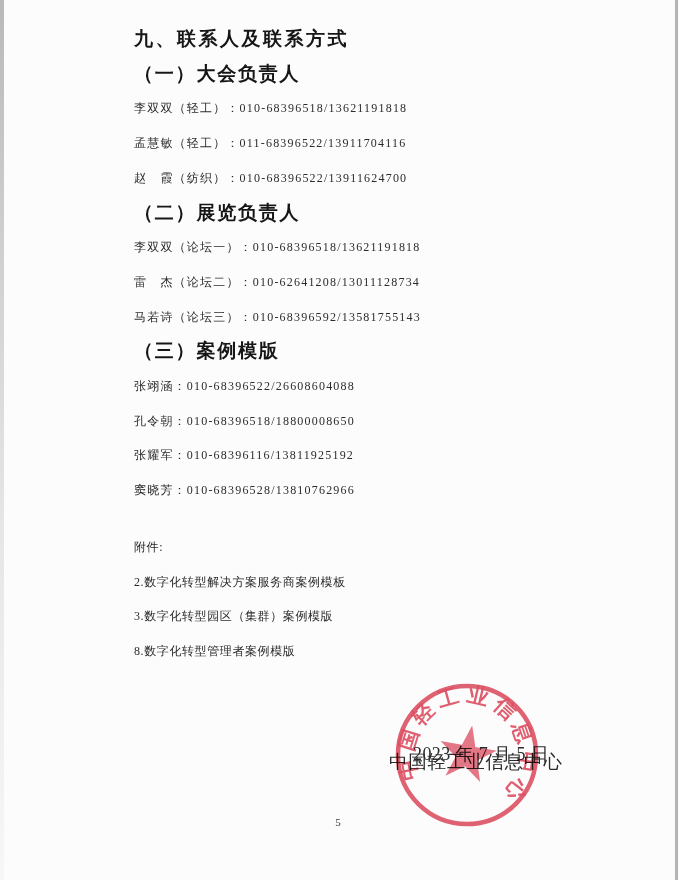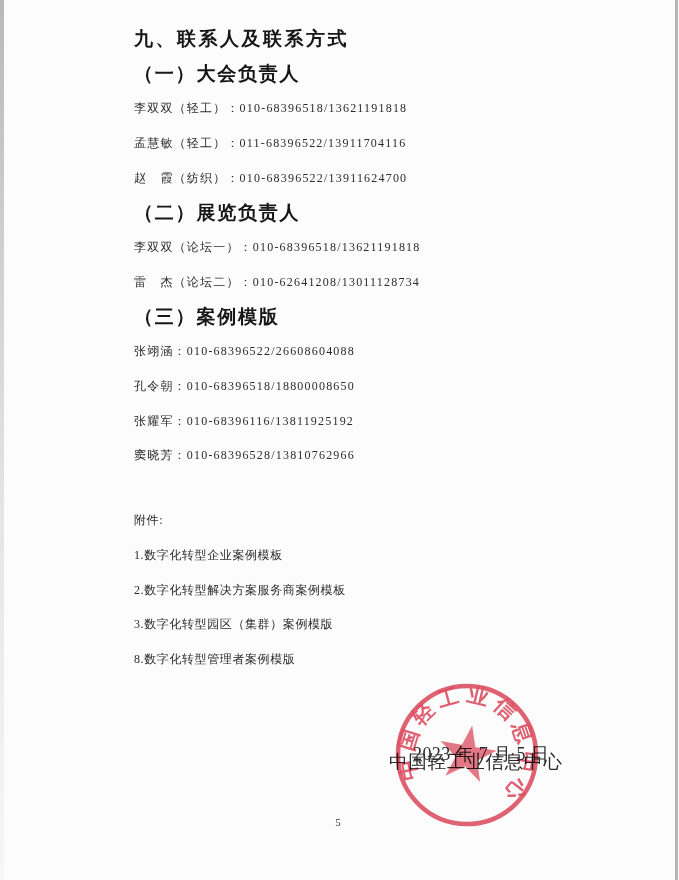--- a/index.html
+++ b/index.html
@@ -47,21 +47,21 @@
     color: #161616;
   }
   .line.heading {
     font-family: "Liberation Sans", sans-serif;
     font-weight: bold;
     font-size: 19px;
     letter-spacing: 1.8px;
     color: #161616;
   }
   .attachments {
-    margin-top: 30px;
+    margin-top: 22px;
   }
   .attachments .line {
     letter-spacing: 0.6px;
   }
   .sig-org {
     position: absolute;
     left: 389px;
     top: 749px;
     font-size: 18.5px;
     letter-spacing: 0.8px;
@@ -109,30 +109,30 @@
     <div class="line title">九、联系人及联系方式</div>
 
     <div class="line heading">（一）大会负责人</div>
     <div class="line">李双双（轻工）：010-68396518/13621191818</div>
     <div class="line">孟慧敏（轻工）：011-68396522/13911704116</div>
     <div class="line">赵　霞（纺织）：010-68396522/13911624700</div>
 
     <div class="line heading">（二）展览负责人</div>
     <div class="line">李双双（论坛一）：010-68396518/13621191818</div>
     <div class="line">雷　杰（论坛二）：010-62641208/13011128734</div>
+    <div class="line">马若诗（论坛三）：010-68396592/13581755143</div>
 
     <div class="line heading">（三）案例模版</div>
     <div class="line">张翊涵：010-68396522/26608604088</div>
     <div class="line">孔令朝：010-68396518/18800008650</div>
     <div class="line">张耀军：010-68396116/13811925192</div>
     <div class="line">窦晓芳：010-68396528/13810762966</div>
 
     <div class="attachments">
       <div class="line">附件:</div>
-      <div class="line">1.数字化转型企业案例模板</div>
       <div class="line">2.数字化转型解决方案服务商案例模板</div>
       <div class="line">3.数字化转型园区（集群）案例模版</div>
       <div class="line">8.数字化转型管理者案例模版</div>
     </div>
   </div>
 
   <div class="sig-org">中国轻工业信息中心</div>
   <div class="sig-date">2023 年 7 月 5 日</div>
 
   <svg class="seal" width="170" height="170" viewBox="0 0 170 170">

